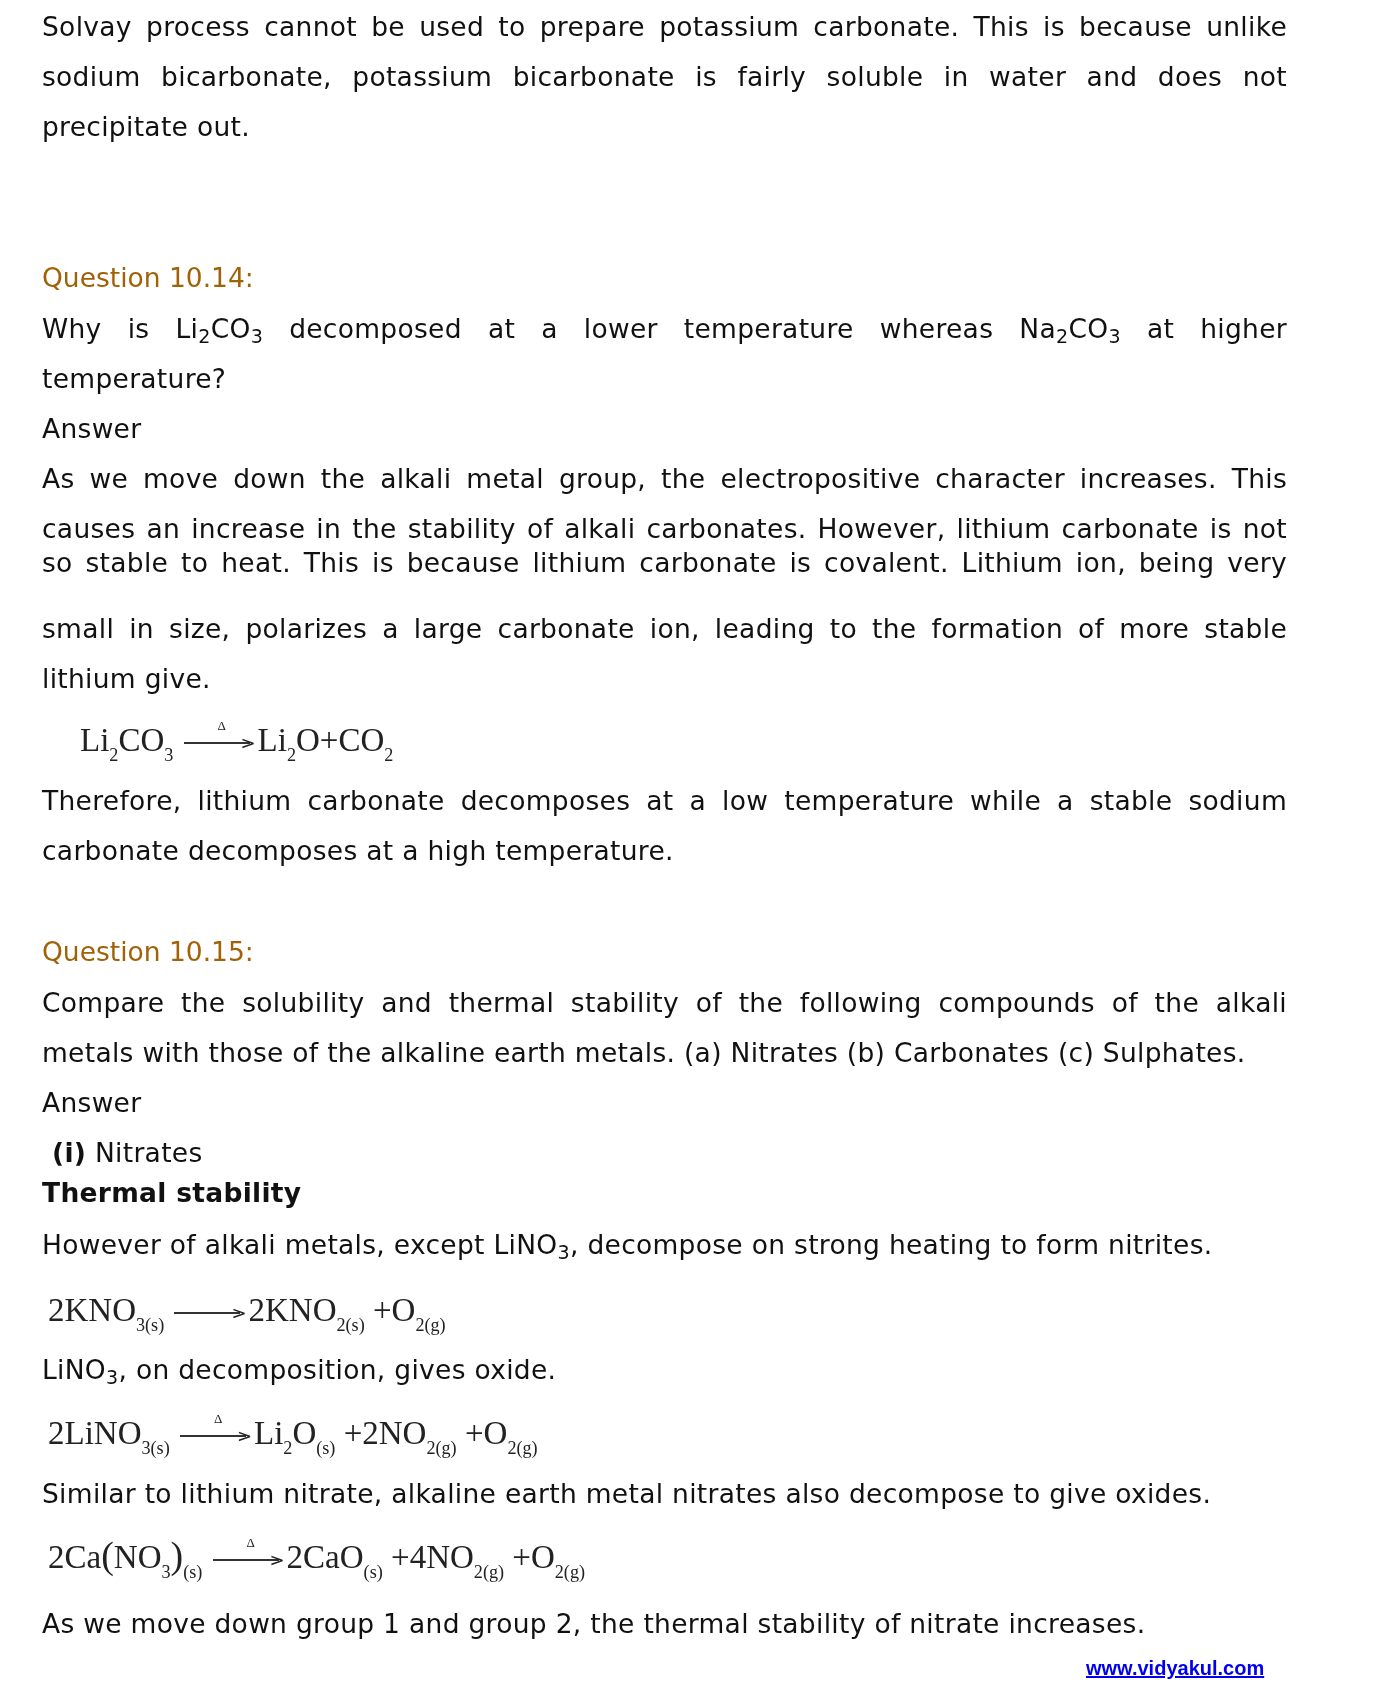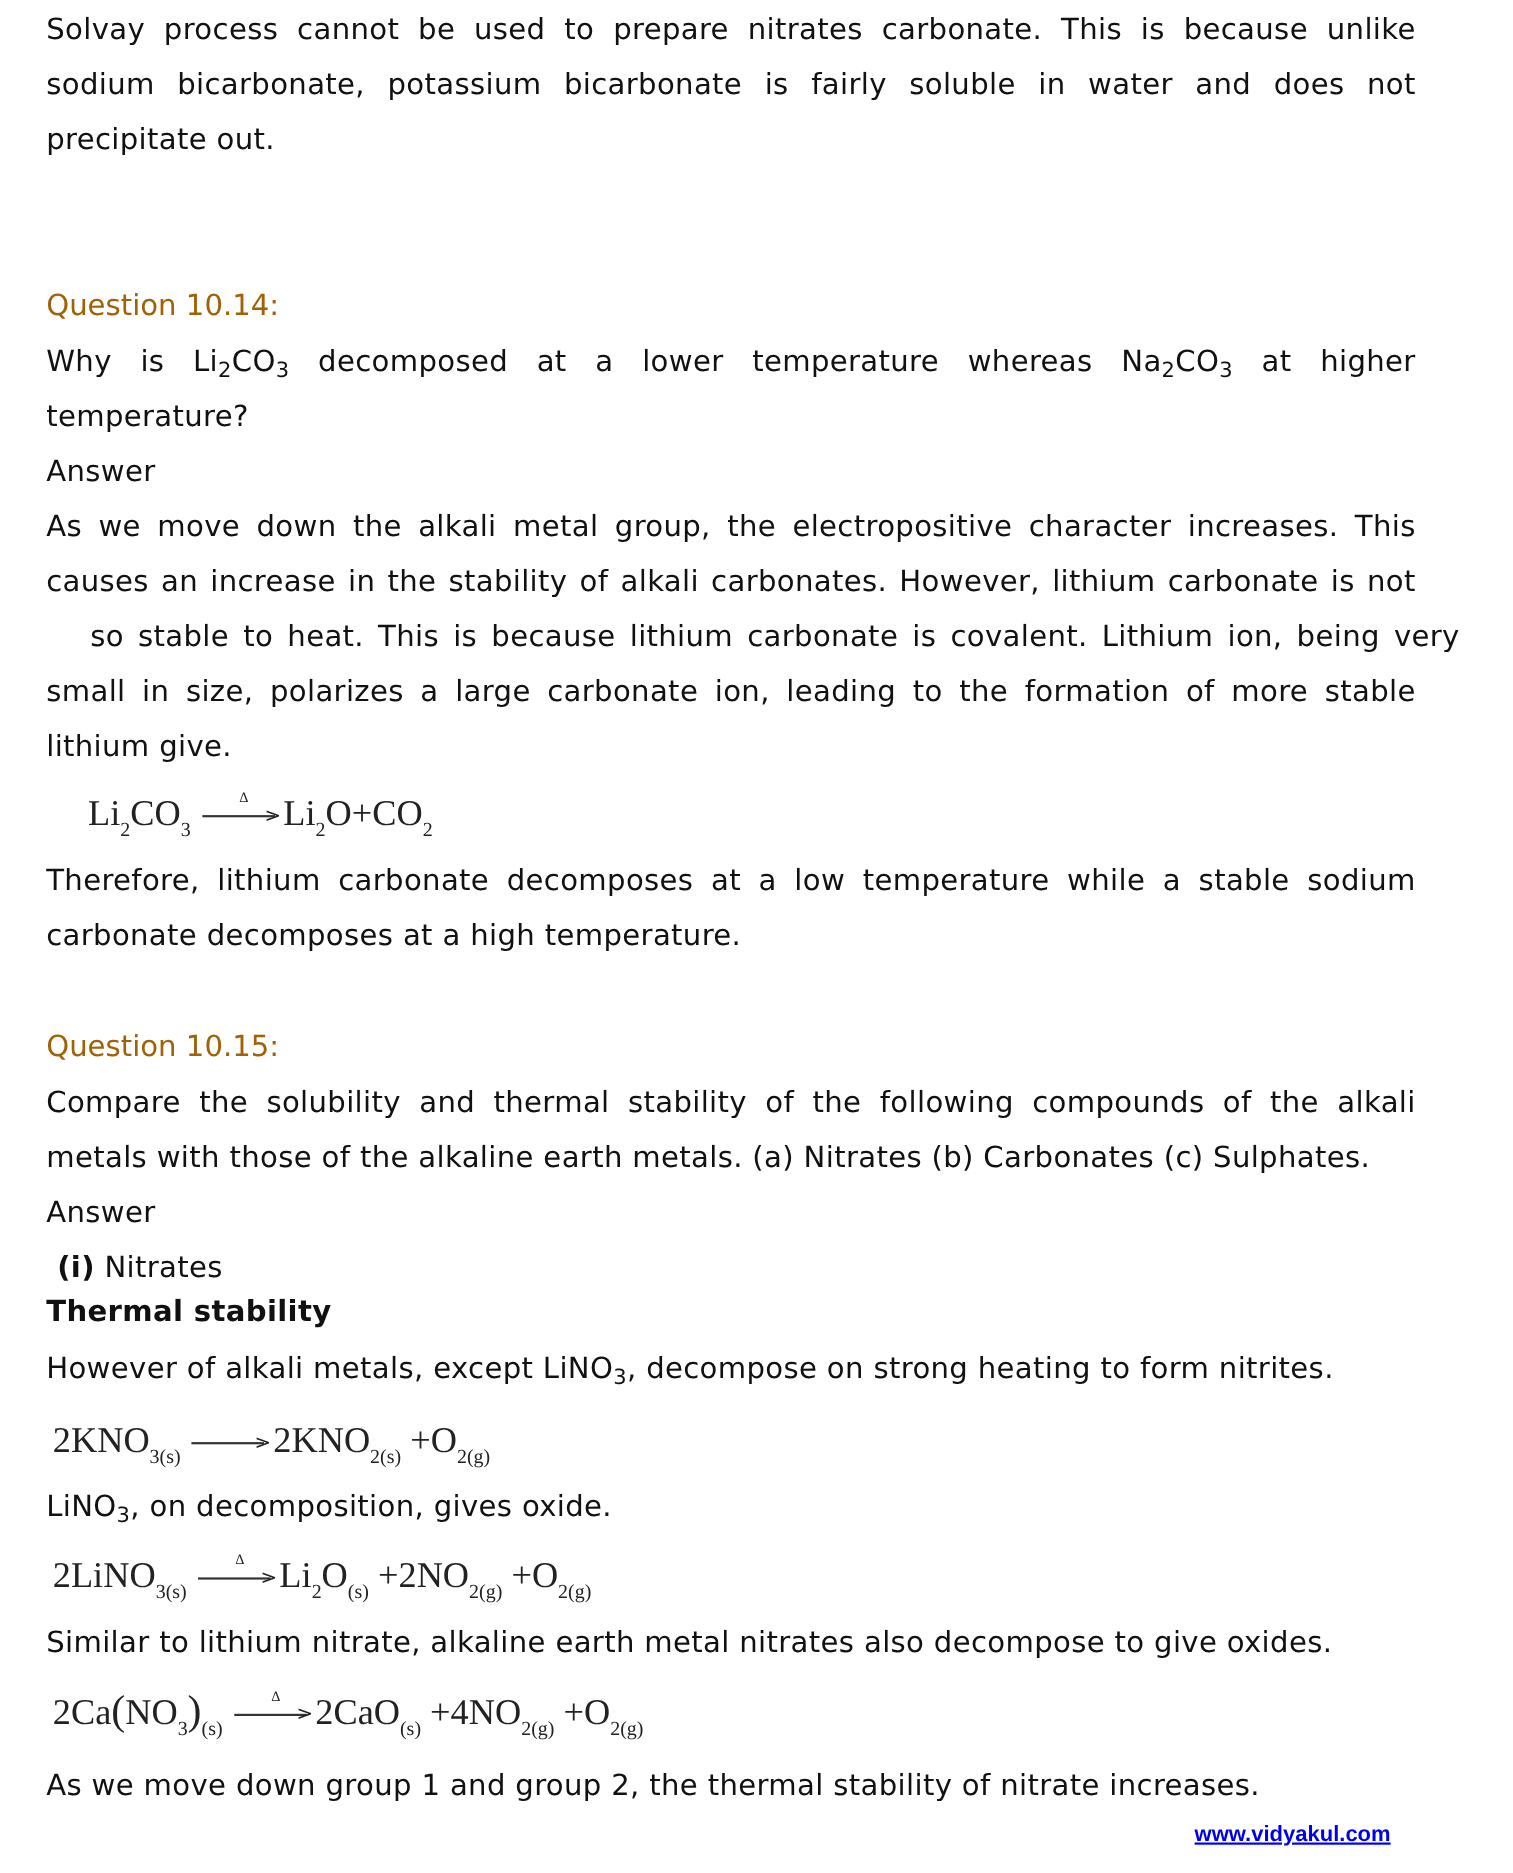--- a/index.html
+++ b/index.html
@@ -19,33 +19,33 @@
   .arrow .line { position: absolute; left: 0; right: 6px; top: 9px; border-top: 2px solid #333; }
   .arrow .head { position: absolute; right: 0; top: 1px; font-size: 18px; line-height: 18px; font-family: "DejaVu Sans", sans-serif; }
   .arrow .delta { position: absolute; left: 34px; top: -14px; font-size: 13px; line-height: 13px; }
   .paren { font-size: 1.15em; }
   .footer-link { position: absolute; left: 1086px; top: 1657px; font-family: "Liberation Sans", sans-serif;
                  font-weight: bold; font-size: 20px; color: #0000ee; text-decoration: underline; }
 </style>
 </head>
 <body>
 
-<div class="p just-last" style="top:2px;">Solvay process cannot be used to prepare nitrates carbonate. This is because unlike</div>
+<div class="p just-last" style="top:2px;">Solvay process cannot be used to prepare potassium carbonate. This is because unlike</div>
 <div class="p just-last" style="top:52px;">sodium bicarbonate, potassium bicarbonate is fairly soluble in water and does not</div>
 <div class="p" style="top:102px;">precipitate out.</div>
 
 <div class="qhead" style="top:258px;">Question 10.14:</div>
 <div class="p just-last" style="top:304px;">
   <span>Why is Li</span><sub class="s">2</sub><span>CO</span><sub class="s">3</sub><span> decomposed at a lower temperature whereas Na</span><sub class="s">2</sub><span>CO</span><sub class="s">3</sub><span> at higher</span>
 </div>
 <div class="p" style="top:354px;">temperature?</div>
 <div class="p" style="top:404px;">Answer</div>
 <div class="p just-last" style="top:454px;">As we move down the alkali metal group, the electropositive character increases. This</div>
 <div class="p just-last" style="top:504px;">causes an increase in the stability of alkali carbonates. However, lithium carbonate is not</div>
-<div class="p just-last" style="top:554px;margin-left:40px;">so stable to heat. This is because lithium carbonate is covalent. Lithium ion, being very</div>
+<div class="p just-last" style="top:538px;">so stable to heat. This is because lithium carbonate is covalent. Lithium ion, being very</div>
 <div class="p just-last" style="top:604px;">small in size, polarizes a large carbonate ion, leading to the formation of more stable</div>
 <div class="p" style="top:654px;">lithium give.</div>
 
 <div class="eq" style="top:715px;margin-left:32px;">
   <span>Li</span><span class="sb">2</span><span>CO</span><span class="sb">3</span>
   <span class="arrow"><span class="line"></span><span class="head">&gt;</span><span class="delta">Δ</span></span><span>Li</span><span class="sb">2</span><span>O</span><span>+</span><span>CO</span><span class="sb">2</span>
 </div>
 
 <div class="p just-last" style="top:776px;">Therefore, lithium carbonate decomposes at a low temperature while a stable sodium</div>
 <div class="p" style="top:826px;">carbonate decomposes at a high temperature.</div>

